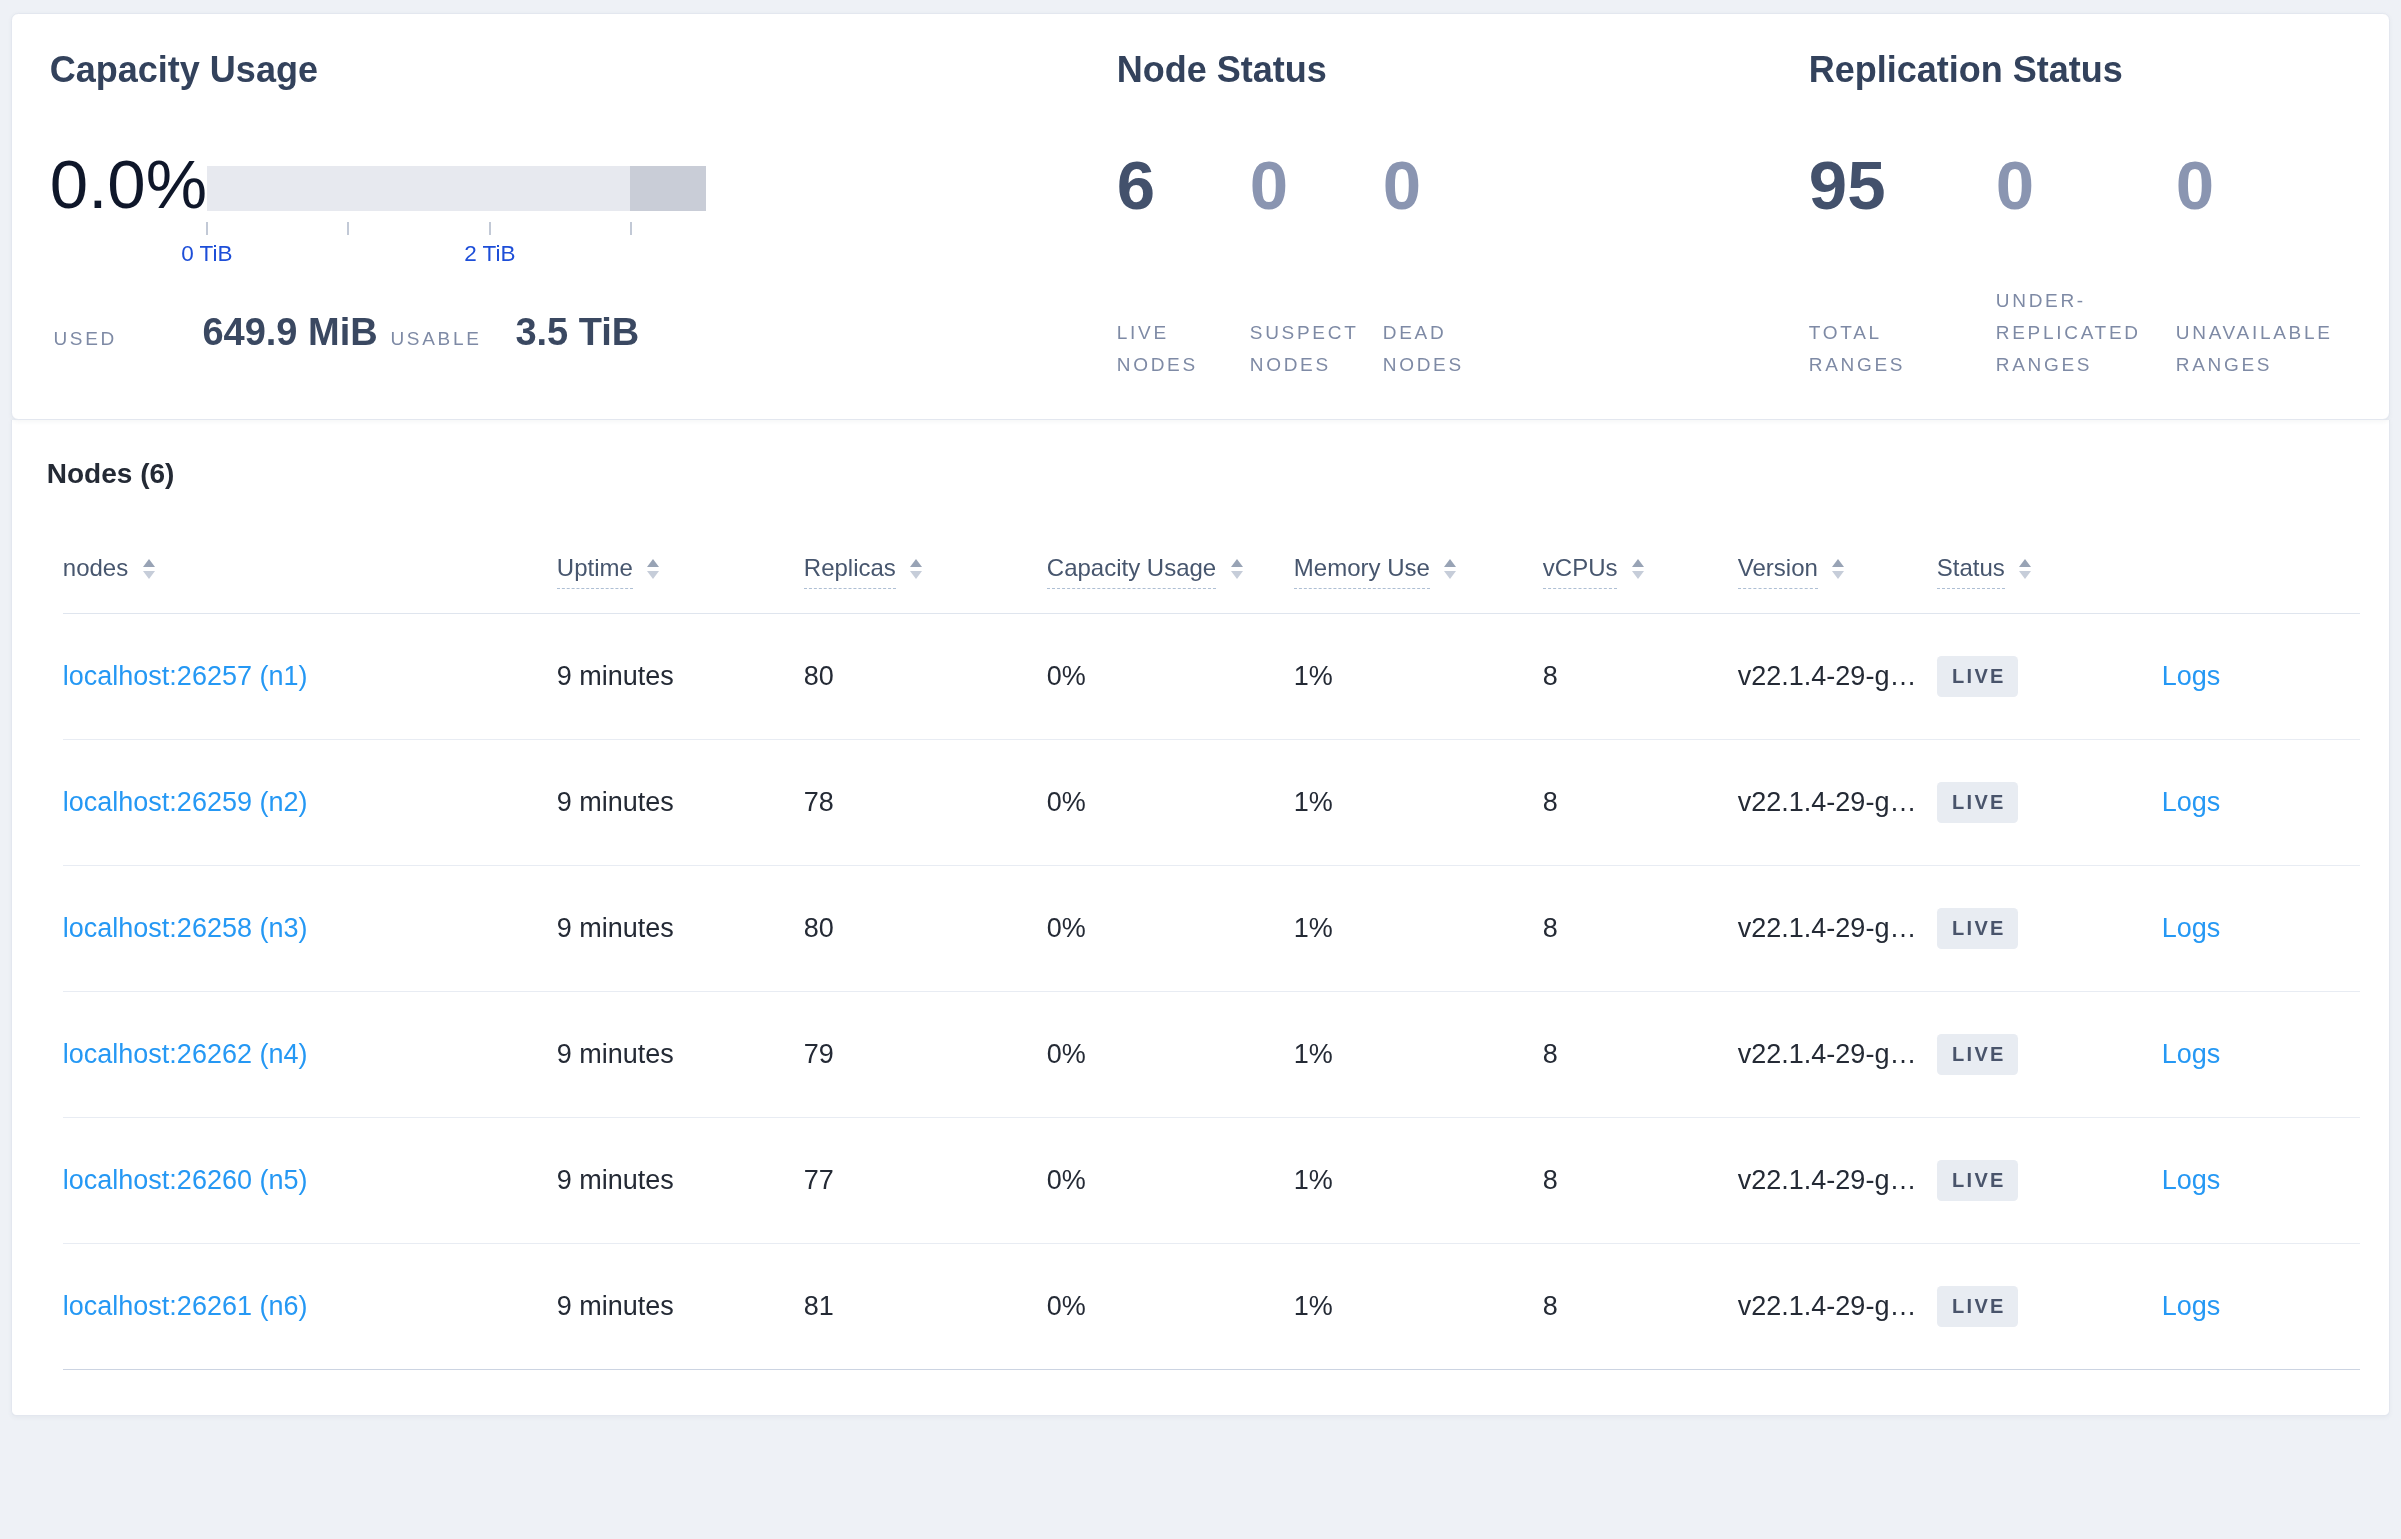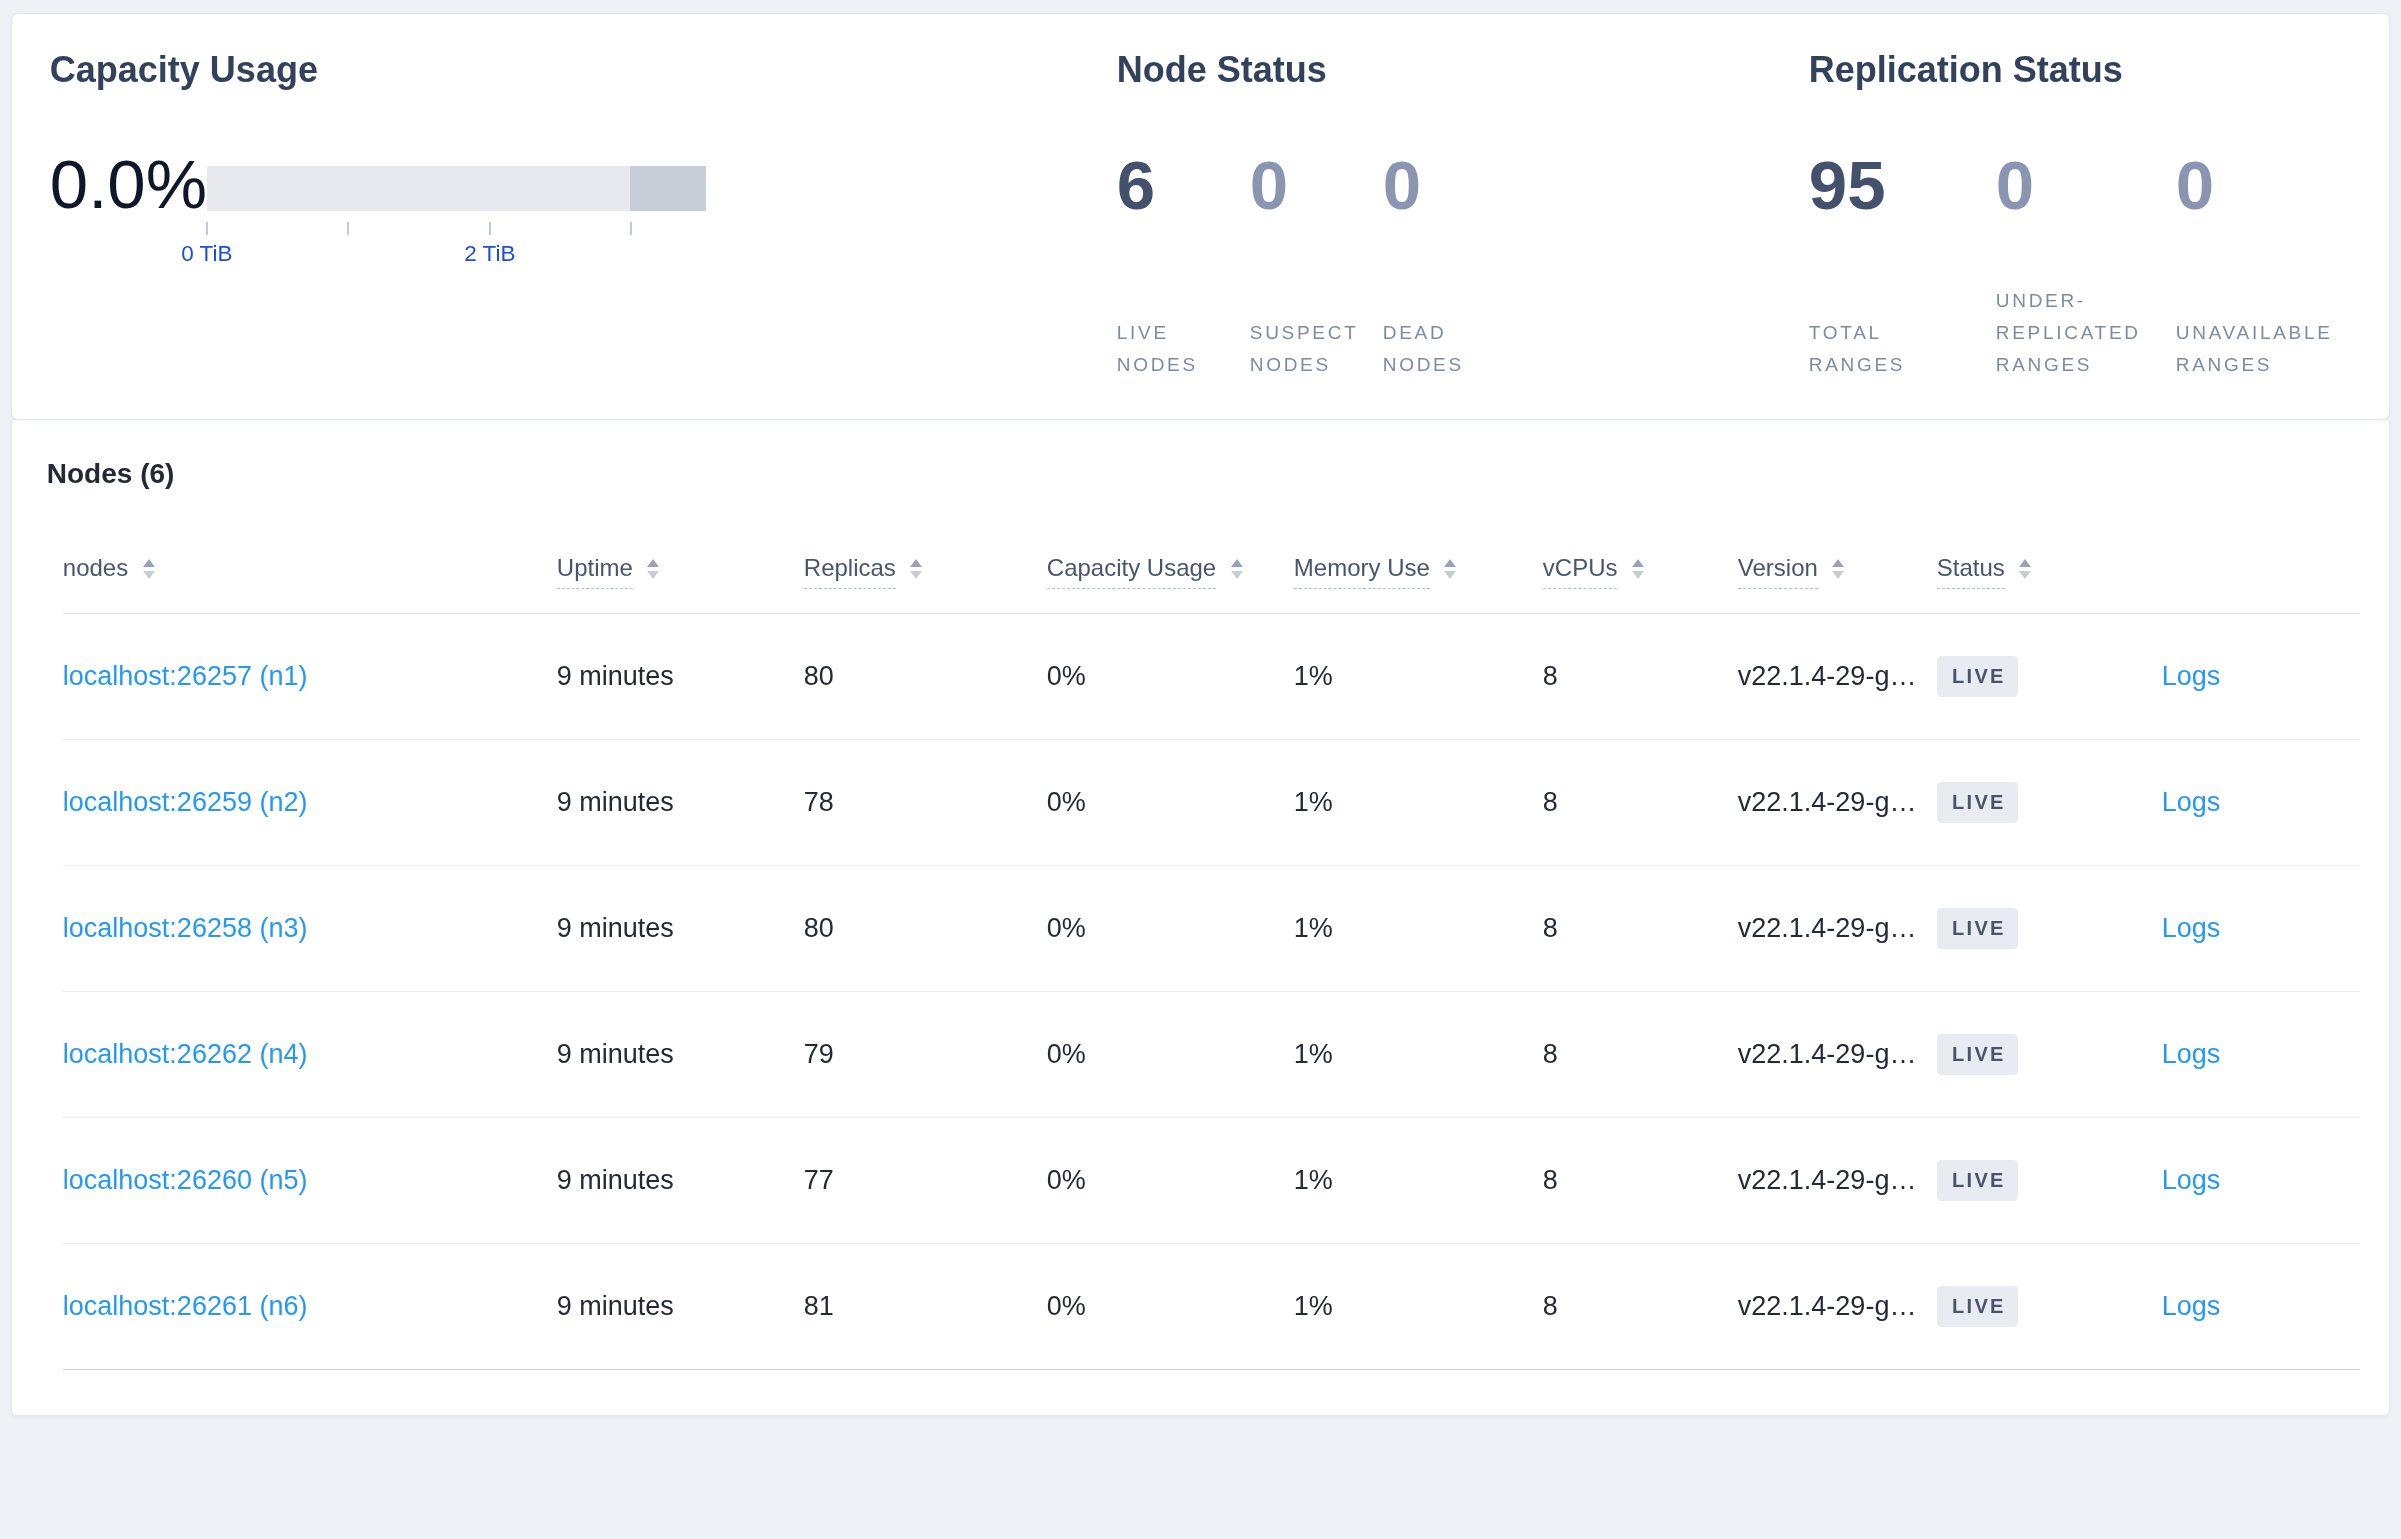--- a/index.html
+++ b/index.html
@@ -193,20 +193,26 @@
       <div class="cap-bar">
         <div class="cap-bar-segment"></div>
       </div>
       <span class="cap-tick" style="left:156px;"></span>
       <span class="cap-tick" style="left:297px;"></span>
       <span class="cap-tick" style="left:439px;"></span>
       <span class="cap-tick" style="left:580px;"></span>
       <span class="cap-tick-label" style="left:157px;">0 TiB</span>
       <span class="cap-tick-label" style="left:440px;">2 TiB</span>
 
+      <div class="cap-footer">
+        <span class="metric-label">USED</span>
+        <span class="metric-value">649.9 MiB</span>
+        <span class="metric-label">USABLE</span>
+        <span class="metric-value">3.5 TiB</span>
+      </div>
     </div>
 
     <div class="sec sec-nodes">
       <h2>Node Status</h2>
       <div class="stats">
         <span class="stat-value">6</span>
         <span class="stat-value zero">0</span>
         <span class="stat-value zero">0</span>
       </div>
       <div class="stat-labels">

